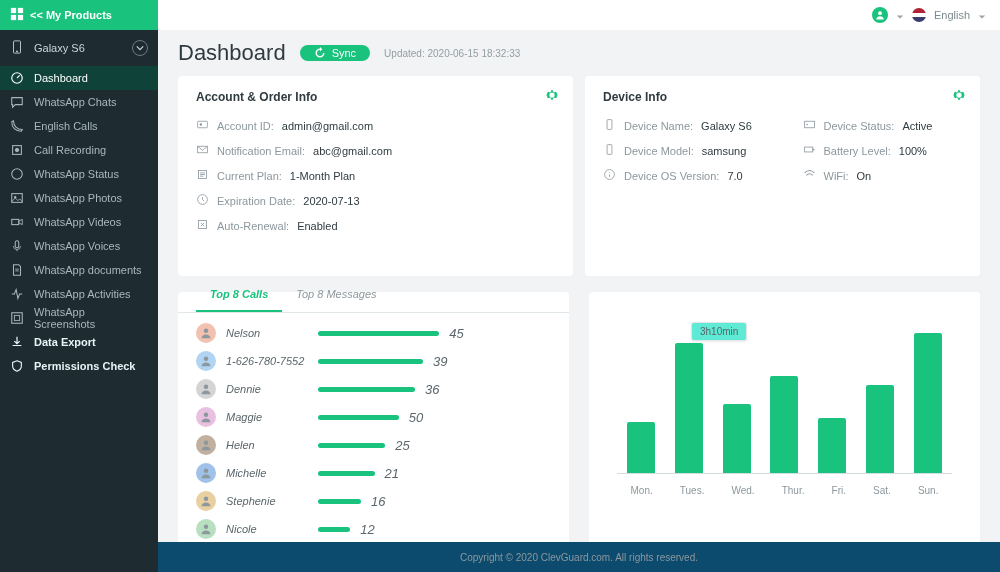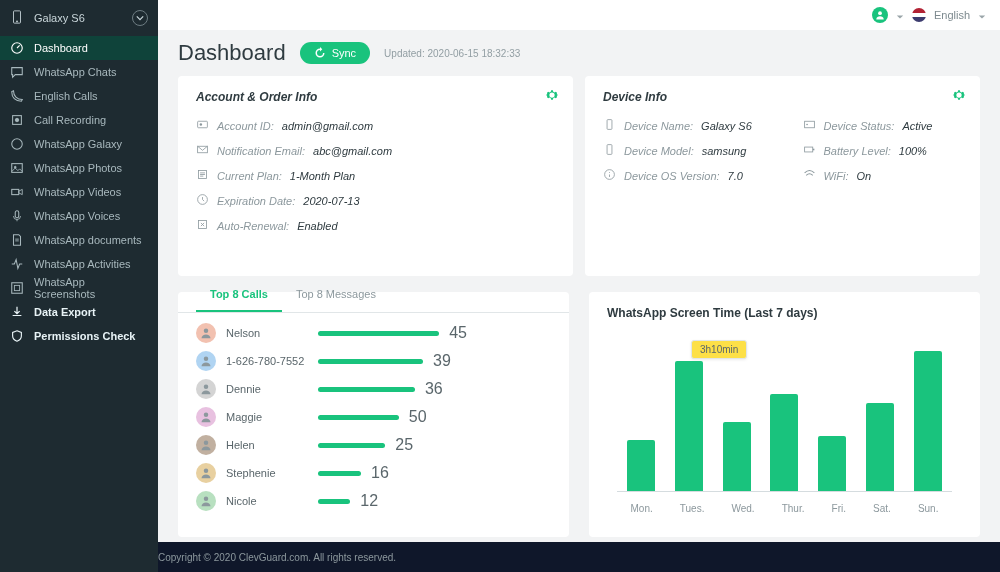--- a/index.html
+++ b/index.html
@@ -21,71 +21,82 @@
   .topbar{position:absolute; left:158px; right:0; top:0; height:30px; background:#fff; display:flex;align-items:center;justify-content:flex-end;padding:0 14px;gap:8px;font-size:11px;color:#7d8a8f;}
   .avatar-dot{width:16px;height:16px;border-radius:50%;background:#19c37d;display:flex;align-items:center;justify-content:center;}
   .avatar-dot svg{width:10px;height:10px;fill:#fff;}
   .caret{width:8px;height:8px;}
   .caret svg{width:8px;height:8px;fill:#9aa5a9;}
   .flag{width:14px;height:14px;border-radius:50%;background:linear-gradient(#b22234 33%, #fff 33% 66%, #3c3b6e 66%);}
   
   .main{position:absolute; left:158px; right:0; top:30px; bottom:0; padding:10px 20px 0 20px; overflow:hidden;}
   .title-row{display:flex;align-items:center;gap:14px;margin-bottom:10px;}
   .page-title{font-size:22px;font-weight:400;color:#2f3b40;}
-  .sync-btn{background:#19c37d;color:#fff;border-radius:14px;height:22px;padding:0 14px;display:flex;align-items:center;gap:6px;font-size:11px;}
+  .sync-btn{background:#19c37d;color:#fff;border-radius:14px;height:16px;padding:0 14px;display:flex;align-items:center;gap:6px;font-size:11px;}
   .sync-btn svg{width:12px;height:12px;fill:#fff;}
   .updated{font-size:10px;color:#929ea3;}
-  .cards-row{display:flex;gap:12px;margin-bottom:16px;font-style:italic;}
+  .cards-row{display:flex;gap:12px;margin-bottom:16px;}
   .card{background:#fff;border-radius:4px;padding:14px 18px 18px 18px;flex:1;position:relative;}
   .card-title{font-size:12px;font-weight:600;color:#2f3b40;margin-bottom:14px;}
   .gear-corner{position:absolute;right:14px;top:12px;width:14px;height:14px;}
   .gear-corner svg{width:14px;height:14px;fill:#19c37d;}
   .info-line{display:flex;align-items:center;gap:8px;font-size:11px;color:#8c989d;margin-bottom:10px;}
   .info-line svg{width:13px;height:13px;fill:#8c989d;}
   .info-val{color:#2f3b40;}
   .device-cols{display:flex;gap:40px;}
   .device-col{flex:1;text-align:right;}
   .card-account{min-height:200px;}
   .card-device{min-height:200px;}
   
   .cards-row2{display:flex;gap:20px;}
-  .card-calls{flex:1;}
+  .card-calls{flex:1;font-style:italic;}
   .card-chart{flex:1;}
   .tabs{display:flex;gap:0;border-bottom:1px solid #e1e6e8;margin:-14px -18px 10px -18px;padding:0 18px;}
   .tab{padding:10px 14px;font-size:11px;color:#8c989d;cursor:pointer;border-bottom:2px solid transparent;}
   .tab.active{color:#19c37d;font-weight:600;border-bottom-color:#19c37d;}
   .call-row{display:flex;align-items:center;gap:10px;margin-bottom:8px;font-size:11px;}
   .call-avatar{width:20px;height:20px;border-radius:50%;background:#d8e0e3;flex-shrink:0;display:flex;align-items:center;justify-content:center;overflow:hidden;}
   .call-avatar.c1{background:#f2c1b0;}
   .call-avatar.c2{background:#b0d4f2;}
   .call-avatar.c3{background:#d4d4d4;}
   .call-avatar.c4{background:#e8c1e0;}
   .call-avatar.c5{background:#c1b0a0;}
   .call-avatar.c6{background:#a0c1e8;}
   .call-avatar.c7{background:#e8d0a0;}
   .call-avatar.c8{background:#b8e0c0;}
   .call-avatar svg{width:12px;height:12px;fill:#8c989d;}
   .call-name{width:82px;color:#5a666b;}
   .call-bar-wrap{flex:1;display:flex;align-items:center;gap:10px;}
   .call-bar{height:5px;border-radius:3px;background:#19c37d;}
-  .call-num{font-size:16px;color:#5a666b;}
+  .call-num{font-size:13px;color:#5a666b;}
   
   .chart-area{position:relative;height:180px;margin-top:10px;}
   .chart-bars{position:absolute;left:10px;right:10px;bottom:22px;top:0;display:flex;align-items:flex-end;justify-content:space-around;}
   .chart-bars .bar{width:28px;background:#19c37d;border-radius:2px 2px 0 0;}
   .chart-labels{position:absolute;left:10px;right:10px;bottom:0;display:flex;justify-content:space-around;font-size:10px;color:#8c989d;}
   .chart-axis{position:absolute;left:10px;right:10px;bottom:22px;height:1px;background:#d5dcdf;}
-  .chart-tooltip{position:absolute;top:6px;left:84px;background:#fde047;border:1px solid #e1e6e8;border-radius:3px;padding:3px 8px;font-size:10px;color:#5a666b;box-shadow:0 1px 3px rgba(0,0,0,.08);}
+  .chart-tooltip{position:absolute;top:6px;left:84px;background:#5eead4;border:1px solid #e1e6e8;border-radius:3px;padding:3px 8px;font-size:10px;color:#5a666b;box-shadow:0 1px 3px rgba(0,0,0,.08);}
   
-  .footer{position:absolute;left:158px;right:0;bottom:0;height:30px;display:flex;align-items:center;justify-content:flex-start;font-size:10px;color:#8c989d;background:#0f172a;}
+  .footer{position:absolute;left:158px;right:0;bottom:0;height:30px;display:flex;align-items:center;justify-content:center;font-size:10px;color:#8c989d;background:#0c4a6e;}
 </style>
 </head>
 <body>
 
 <div class="sidebar">
+  <div class="side-top">
+    <span class="logo-icon">
+      <svg viewBox="0 0 16 16">
+          <rect x="1" y="1" width="6" height="6"></rect>
+          <rect x="9" y="1" width="6" height="6"></rect>
+          <rect x="1" y="9" width="6" height="6"></rect>
+          <rect x="9" y="9" width="6" height="6"></rect>
+        </svg>
+    </span>
+    <span>&lt;&lt; My Products</span>
+  </div>
   <div class="device-row">
     <span class="phone-icon">
       <svg viewBox="0 0 16 16">
           <rect x="4" y="1" width="8" height="14" rx="1" fill="none" stroke="#c9d6da"></rect>
           <circle cx="8" cy="13" r="1"></circle>
         </svg>
     </span>
     <span>Galaxy S6</span>
     <span class="chev">
         <svg viewBox="0 0 10 10">
@@ -127,21 +138,21 @@
           </svg>
         </span>
         <span>Call Recording</span>
       </div>
       <div class="nav-item">
         <span class="nicon">
           <svg viewBox="0 0 16 16">
             <path d="M8 2a6 6 0 100 12M8 2a6 6 0 010 12" fill="none" stroke="currentColor" stroke-width="1.2"></path>
           </svg>
         </span>
-        <span>WhatsApp Galaxy</span>
+        <span>WhatsApp Status</span>
       </div>
       <div class="nav-item">
         <span class="nicon">
           <svg viewBox="0 0 16 16">
             <rect x="2" y="3" width="12" height="10" fill="none" stroke="currentColor" stroke-width="1.2"></rect>
             <circle cx="6" cy="7" r="1"></circle>
             <path d="M2 12l4-4 3 3 2-2 3 3" fill="none" stroke="currentColor"></path>
           </svg>
         </span>
         <span>WhatsApp Photos</span>
@@ -416,20 +427,33 @@
                 <path d="M2 15c0-3 3-5 6-5s6 2 6 5z"></path>
               </svg>
             </span>
             <span class="call-name">Helen</span>
             <span class="call-bar-wrap">
               <span class="call-bar" style="width:28.88888888888889%"></span>
               <span class="call-num">25</span>
             </span>
           </div>
           <div class="call-row">
+            <span class="call-avatar c6">
+              <svg viewBox="0 0 16 16">
+                <circle cx="8" cy="5" r="3"></circle>
+                <path d="M2 15c0-3 3-5 6-5s6 2 6 5z"></path>
+              </svg>
+            </span>
+            <span class="call-name">Michelle</span>
+            <span class="call-bar-wrap">
+              <span class="call-bar" style="width:24.266666666666666%"></span>
+              <span class="call-num">21</span>
+            </span>
+          </div>
+          <div class="call-row">
             <span class="call-avatar c7">
               <svg viewBox="0 0 16 16">
                 <circle cx="8" cy="5" r="3"></circle>
                 <path d="M2 15c0-3 3-5 6-5s6 2 6 5z"></path>
               </svg>
             </span>
             <span class="call-name">Stephenie</span>
             <span class="call-bar-wrap">
               <span class="call-bar" style="width:18.48888888888889%"></span>
               <span class="call-num">16</span>
@@ -445,21 +469,20 @@
             <span class="call-name">Nicole</span>
             <span class="call-bar-wrap">
               <span class="call-bar" style="width:13.866666666666667%"></span>
               <span class="call-num">12</span>
             </span>
           </div>
         </div>
     </div>
 
     <div class="card card-chart">
-      <div class="card-title">WhatsApp Screen Time (Last 7 days)</div>
       <div class="chart-area">
         <div class="chart-tooltip">3h10min</div>
         <div class="chart-bars" id="chart-bars">
             <div class="bar" style="height: 51.5625px;"></div>
             <div class="bar" style="height: 131.25px;"></div>
             <div class="bar" style="height: 70.3125px;"></div>
             <div class="bar" style="height: 98.4375px;"></div>
             <div class="bar" style="height: 56.25px;"></div>
             <div class="bar" style="height: 89.0625px;"></div>
             <div class="bar" style="height: 140.625px;"></div>

